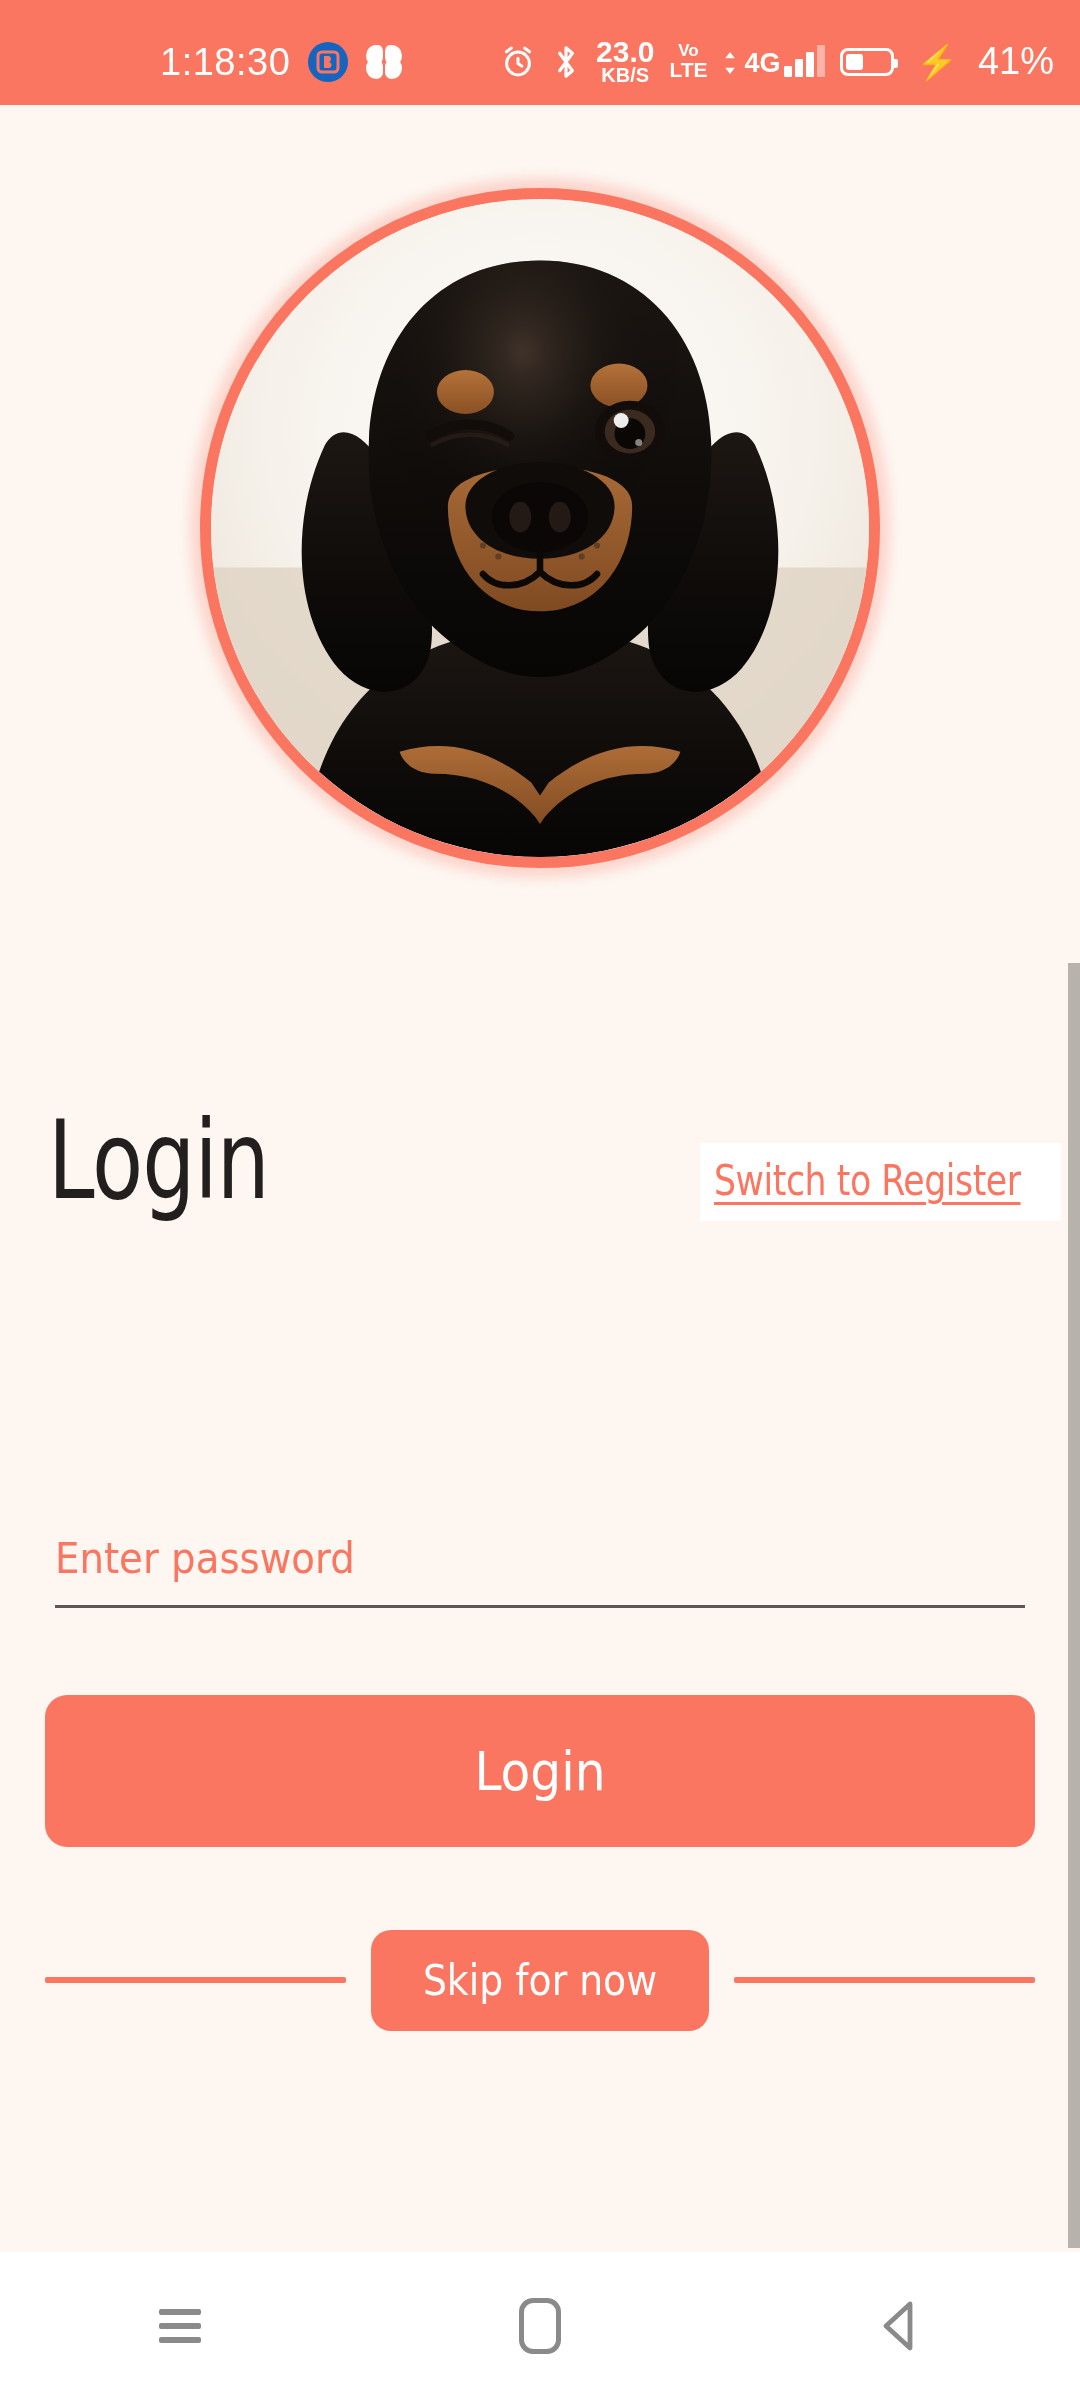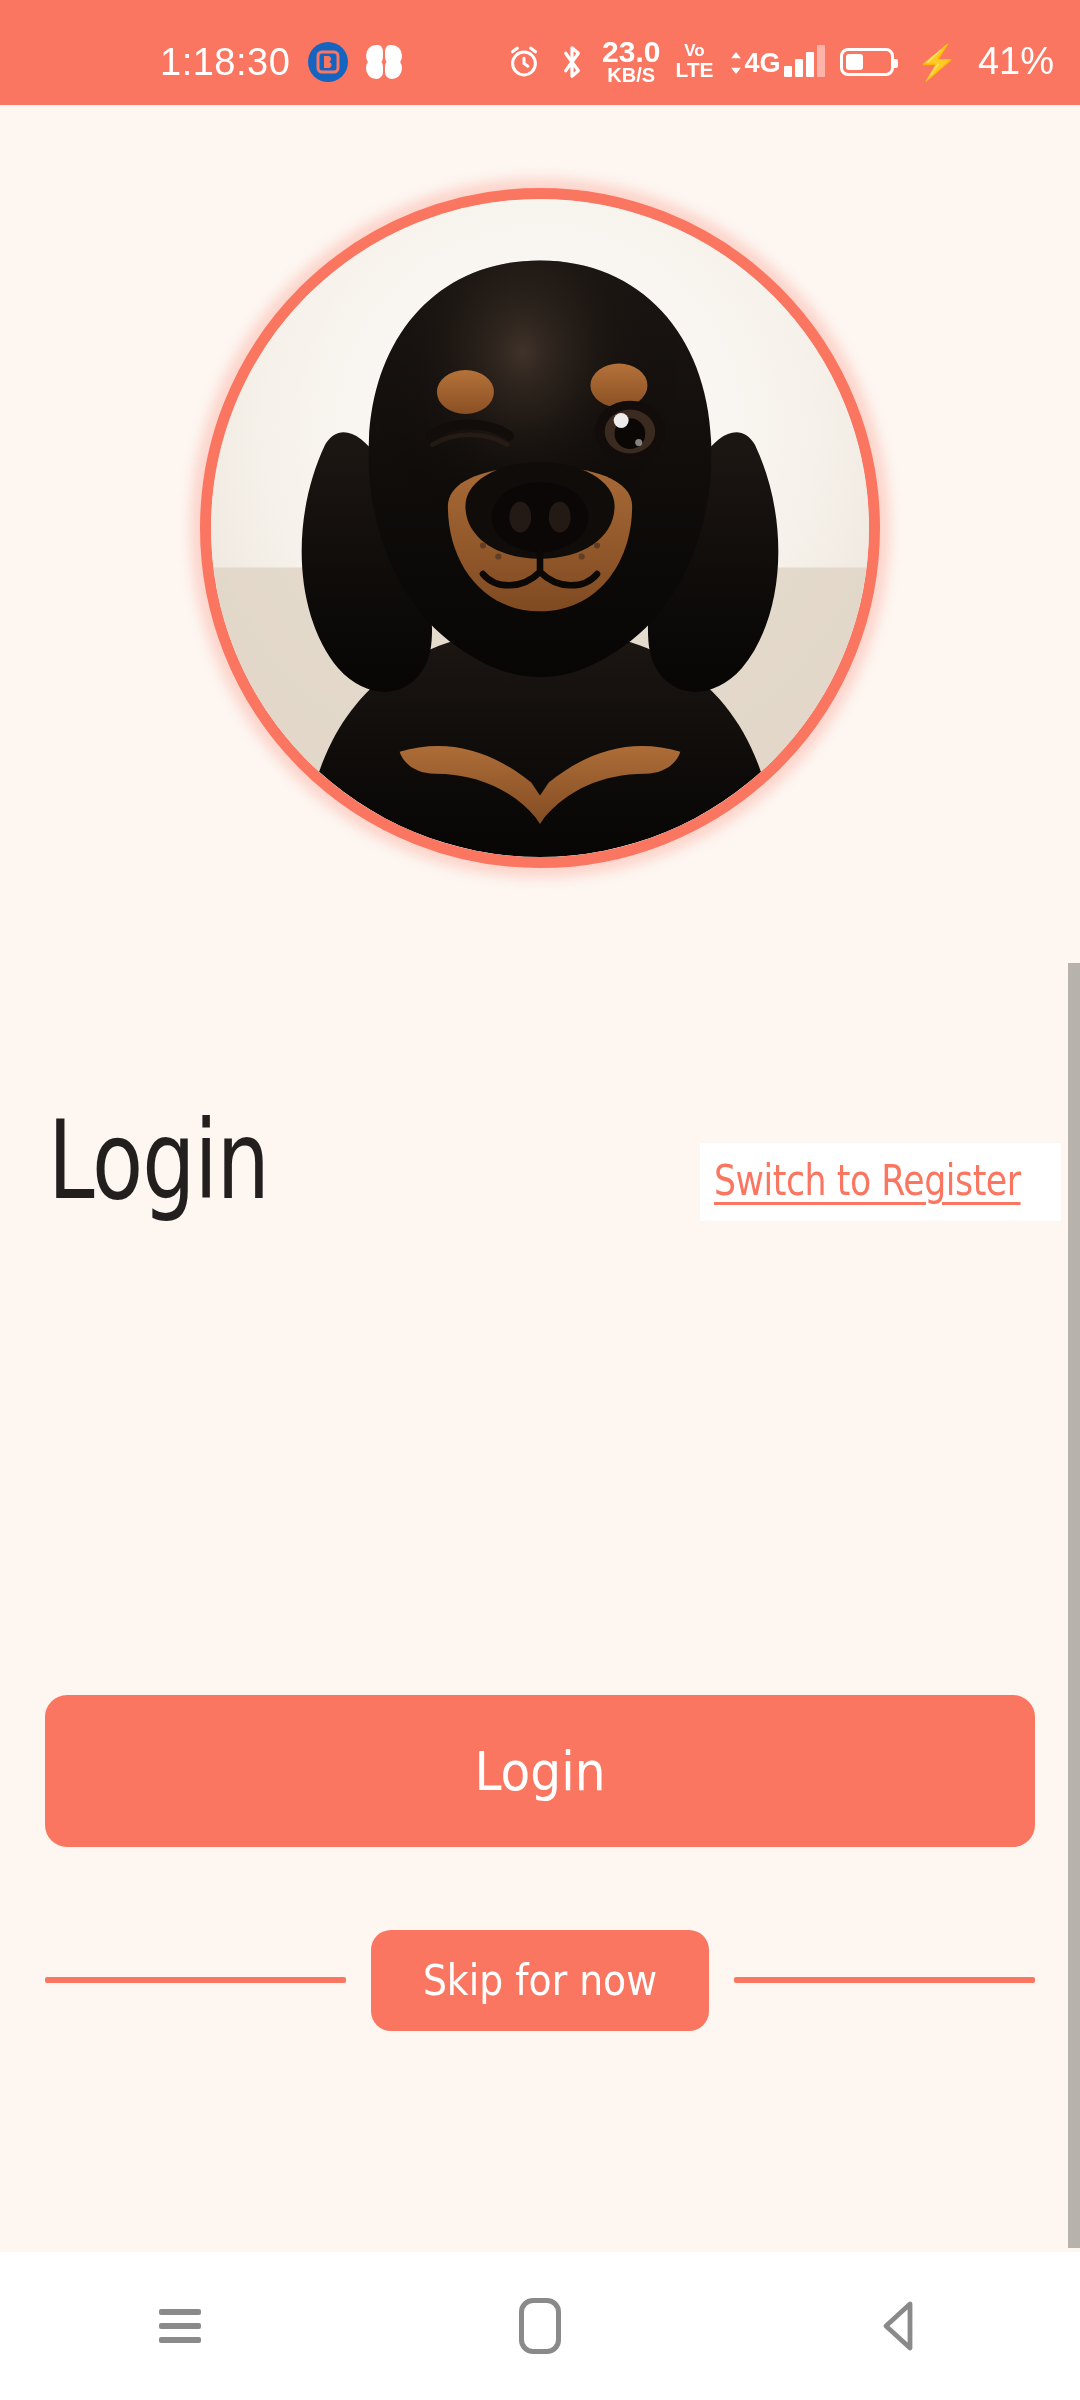--- a/index.html
+++ b/index.html
@@ -90,21 +90,21 @@
     font-weight: 700;
   }
   .sb-volte .v1 { font-size: 17px; display: block; }
   .sb-volte .v2 { font-size: 21px; display: block; }
   .sb-4g-wrap {
     display: flex; align-items: flex-end; gap: 3px;
   }
   .sb-4g-col { display: flex; flex-direction: column; align-items: center; }
   .sb-4g-label {
     color: #ffffff; font-size: 27px; font-weight: 700; line-height: 1;
-    display: flex; align-items: center; gap: 2px;
+    display: flex; align-items: center; gap: 8px;
   }
   .sb-bars { display: flex; align-items: flex-end; gap: 3px; height: 30px; }
   .sb-bars b { width: 8px; background: #ffffff; display: block; border-radius: 1px; }
   .sb-bars b:nth-child(1){ height: 11px; }
   .sb-bars b:nth-child(2){ height: 18px; }
   .sb-bars b:nth-child(3){ height: 25px; }
   .sb-bars b:nth-child(4){ height: 32px; opacity: .45; }
   .sb-batt {
     width: 54px; height: 28px;
     border: 3px solid #ffffff;
@@ -499,20 +499,23 @@
     </div>
 
     <div id="heading-row">
       <div id="page-title">Login</div>
       <div id="switch-link-box">
         <span id="switch-link">Switch to Register</span>
       </div>
     </div>
 
 
+    <div class="field" id="field-password">
+      <input type="password" placeholder="Enter password" style="">
+    </div>
 
     <button id="login-button">Login</button>
 
     <div id="skip-row">
       <span class="skip-rule"></span>
       <button id="skip-button">Skip for now</button>
       <span class="skip-rule"></span>
     </div>
 
     <div id="scrollbar-track">

